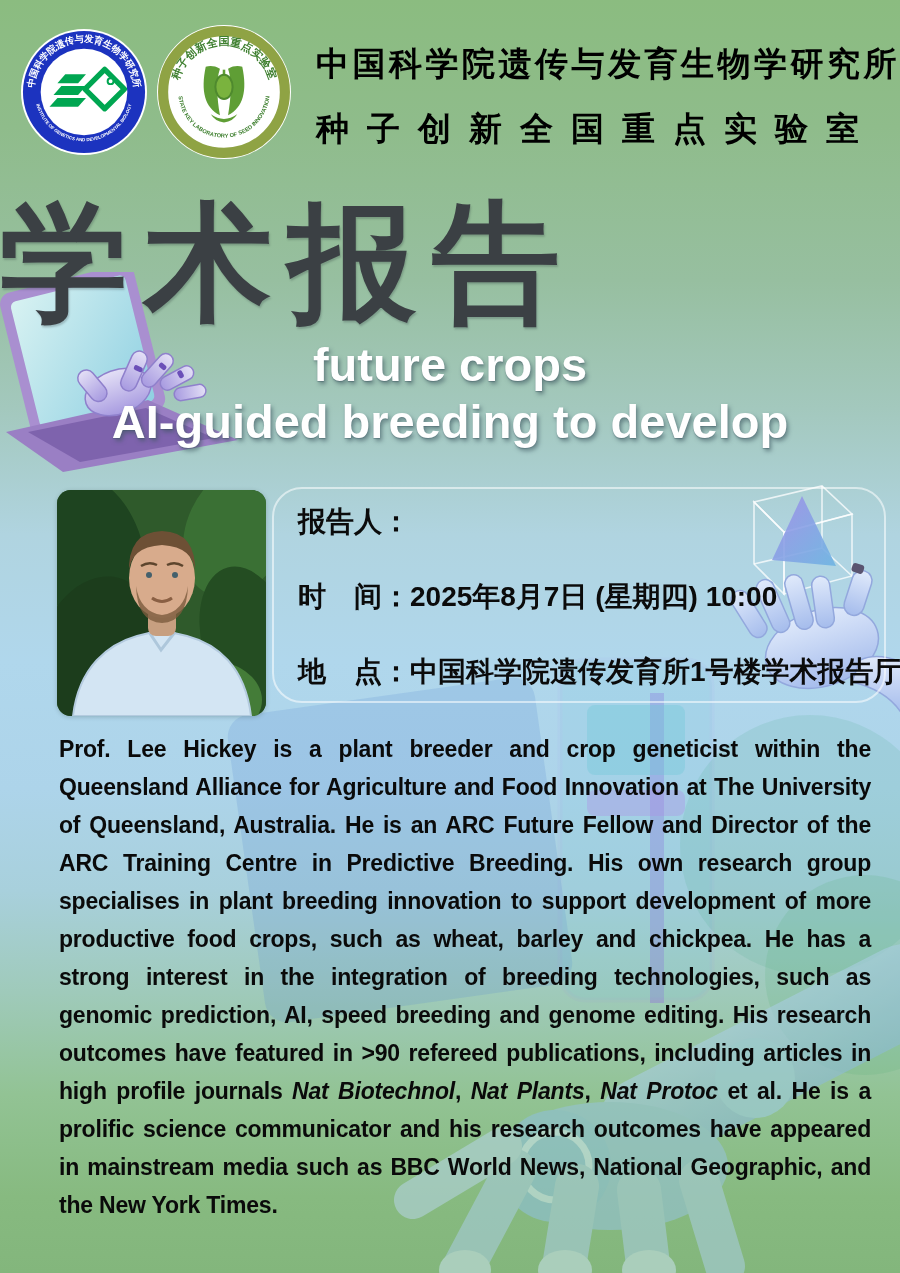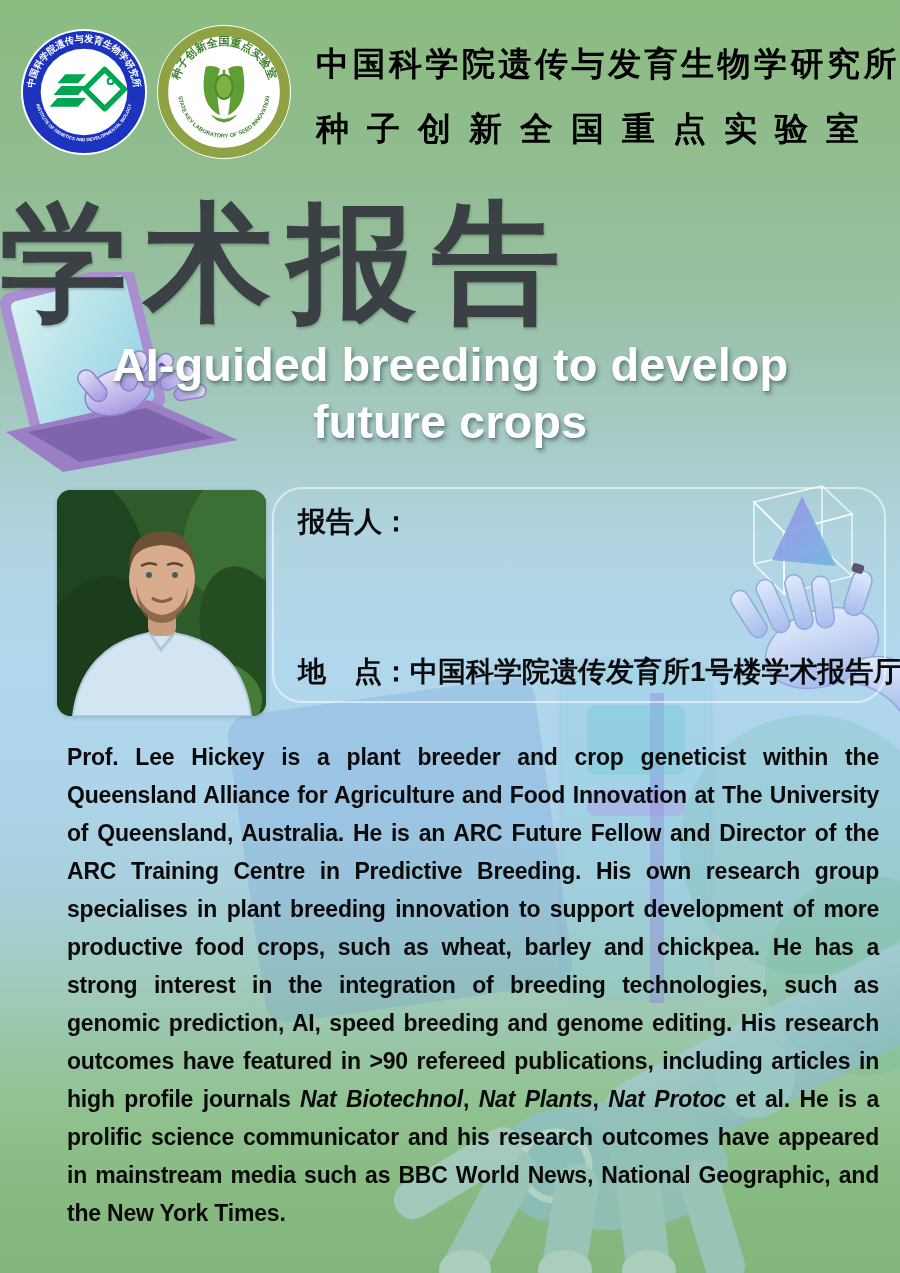--- a/index.html
+++ b/index.html
@@ -46,21 +46,21 @@
   .info-box{
     position:absolute;left:272px;top:487px;width:614px;height:216px;
     border:2px solid rgba(255,255,255,.55);border-radius:30px;
     padding:14px 10px 10px 24px;display:flex;flex-direction:column;justify-content:space-between;
   }
   .info-row{display:flex;align-items:baseline;font-size:28px;font-weight:bold;color:#0b0b0b;white-space:pre;text-align:right;}
   .info-label{flex:0 0 auto;}
   .info-value{flex:0 1 auto;}
   
   .bio{
-    position:absolute;left:55px;top:726px;width:812px;z-index:3;margin:12px;
+    position:absolute;left:55px;top:726px;width:812px;z-index:3;margin:4px;
     font-size:23px;line-height:38px;font-weight:bold;letter-spacing:-.2px;
     text-align:justify;color:#0a0a0a;
   }
   .bio i{font-style:italic;}
 </style>
 </head>
 <body>
 
 <div class="poster">
 
@@ -144,22 +144,22 @@
       <rect x="196" y="104" width="13" height="32" rx="6.5" fill="url(#lav)" transform="rotate(80 202 120)"></rect>
       <rect x="96" y="96" width="17" height="36" rx="8.5" fill="url(#lav)" transform="rotate(-40 104 114)"></rect>
       <rect x="146" y="94" width="9" height="5" rx="2" fill="#6b4fb8" stroke="none" transform="rotate(24 150 96)"></rect>
       <rect x="171" y="92" width="8" height="5" rx="2" fill="#6b4fb8" stroke="none" transform="rotate(42 175 94)"></rect>
       <rect x="189" y="100" width="8" height="5" rx="2" fill="#6b4fb8" stroke="none" transform="rotate(62 193 102)"></rect>
     </g>
   </svg>
 
   <div class="title-cn">学术报告</div>
   <div class="title-en">
+    <div>future crops</div>
     <div>AI-guided breeding to develop</div>
-    <div>future crops</div>
   </div>
 
   <svg class="deco hand-cube" viewBox="0 0 200 262">
     <defs>
       <linearGradient id="pal" x1="0" y1="0" x2="0" y2="1">
         <stop offset="0" stop-color="#e0eafb"></stop>
           <stop offset="1" stop-color="#a5bcec"></stop>
       </linearGradient>
       <linearGradient id="pyr" x1="0" y1="0" x2="1" y2="1">
         <stop offset="0" stop-color="#a18ee8"></stop>
@@ -241,20 +241,24 @@
         <path d="M84,76 q8,-5 16,-1" fill="none" stroke="#5d452d" stroke-width="2.5"></path>
         <path d="M110,75 q8,-4 16,1" fill="none" stroke="#5d452d" stroke-width="2.5"></path>
         <path d="M95,108 q10,7 20,0" fill="none" stroke="#8a5f43" stroke-width="3"></path>
       </svg>
     </div>
     <div class="info-box">
       <div class="info-row">
         <span class="info-label">报告人：</span>
       </div>
       <div class="info-row">
+        <span class="info-label">时　间：</span>
+        <span class="info-value">2025年8月7日 (星期四) 10:00</span>
+      </div>
+      <div class="info-row">
         <span class="info-label">地　点：</span>
         <span class="info-value">中国科学院遗传发育所1号楼学术报告厅</span>
       </div>
     </div>
   </div>
 
   <p class="bio"><span>Prof. Lee Hickey is a plant breeder and crop geneticist within the Queensland Alliance for Agriculture and Food Innovation at The University of Queensland, Australia. He is an ARC Future Fellow and Director of the ARC Training Centre in Predictive Breeding. His own research group specialises in plant breeding innovation to support development of more productive food crops, such as wheat, barley and chickpea. He has a strong interest in the integration of breeding technologies, such as genomic prediction, AI, speed breeding and genome editing. His research outcomes have featured in &gt;90 refereed publications, including articles in high profile journals </span><i>Nat Biotechnol</i><span>, </span><i>Nat Plants</i><span>, </span><i>Nat Protoc</i><span> et al. He is a prolific science communicator and his research outcomes have appeared in mainstream media such as BBC World News, National Geographic, and the New York Times.</span></p>
 
 </div>
 

